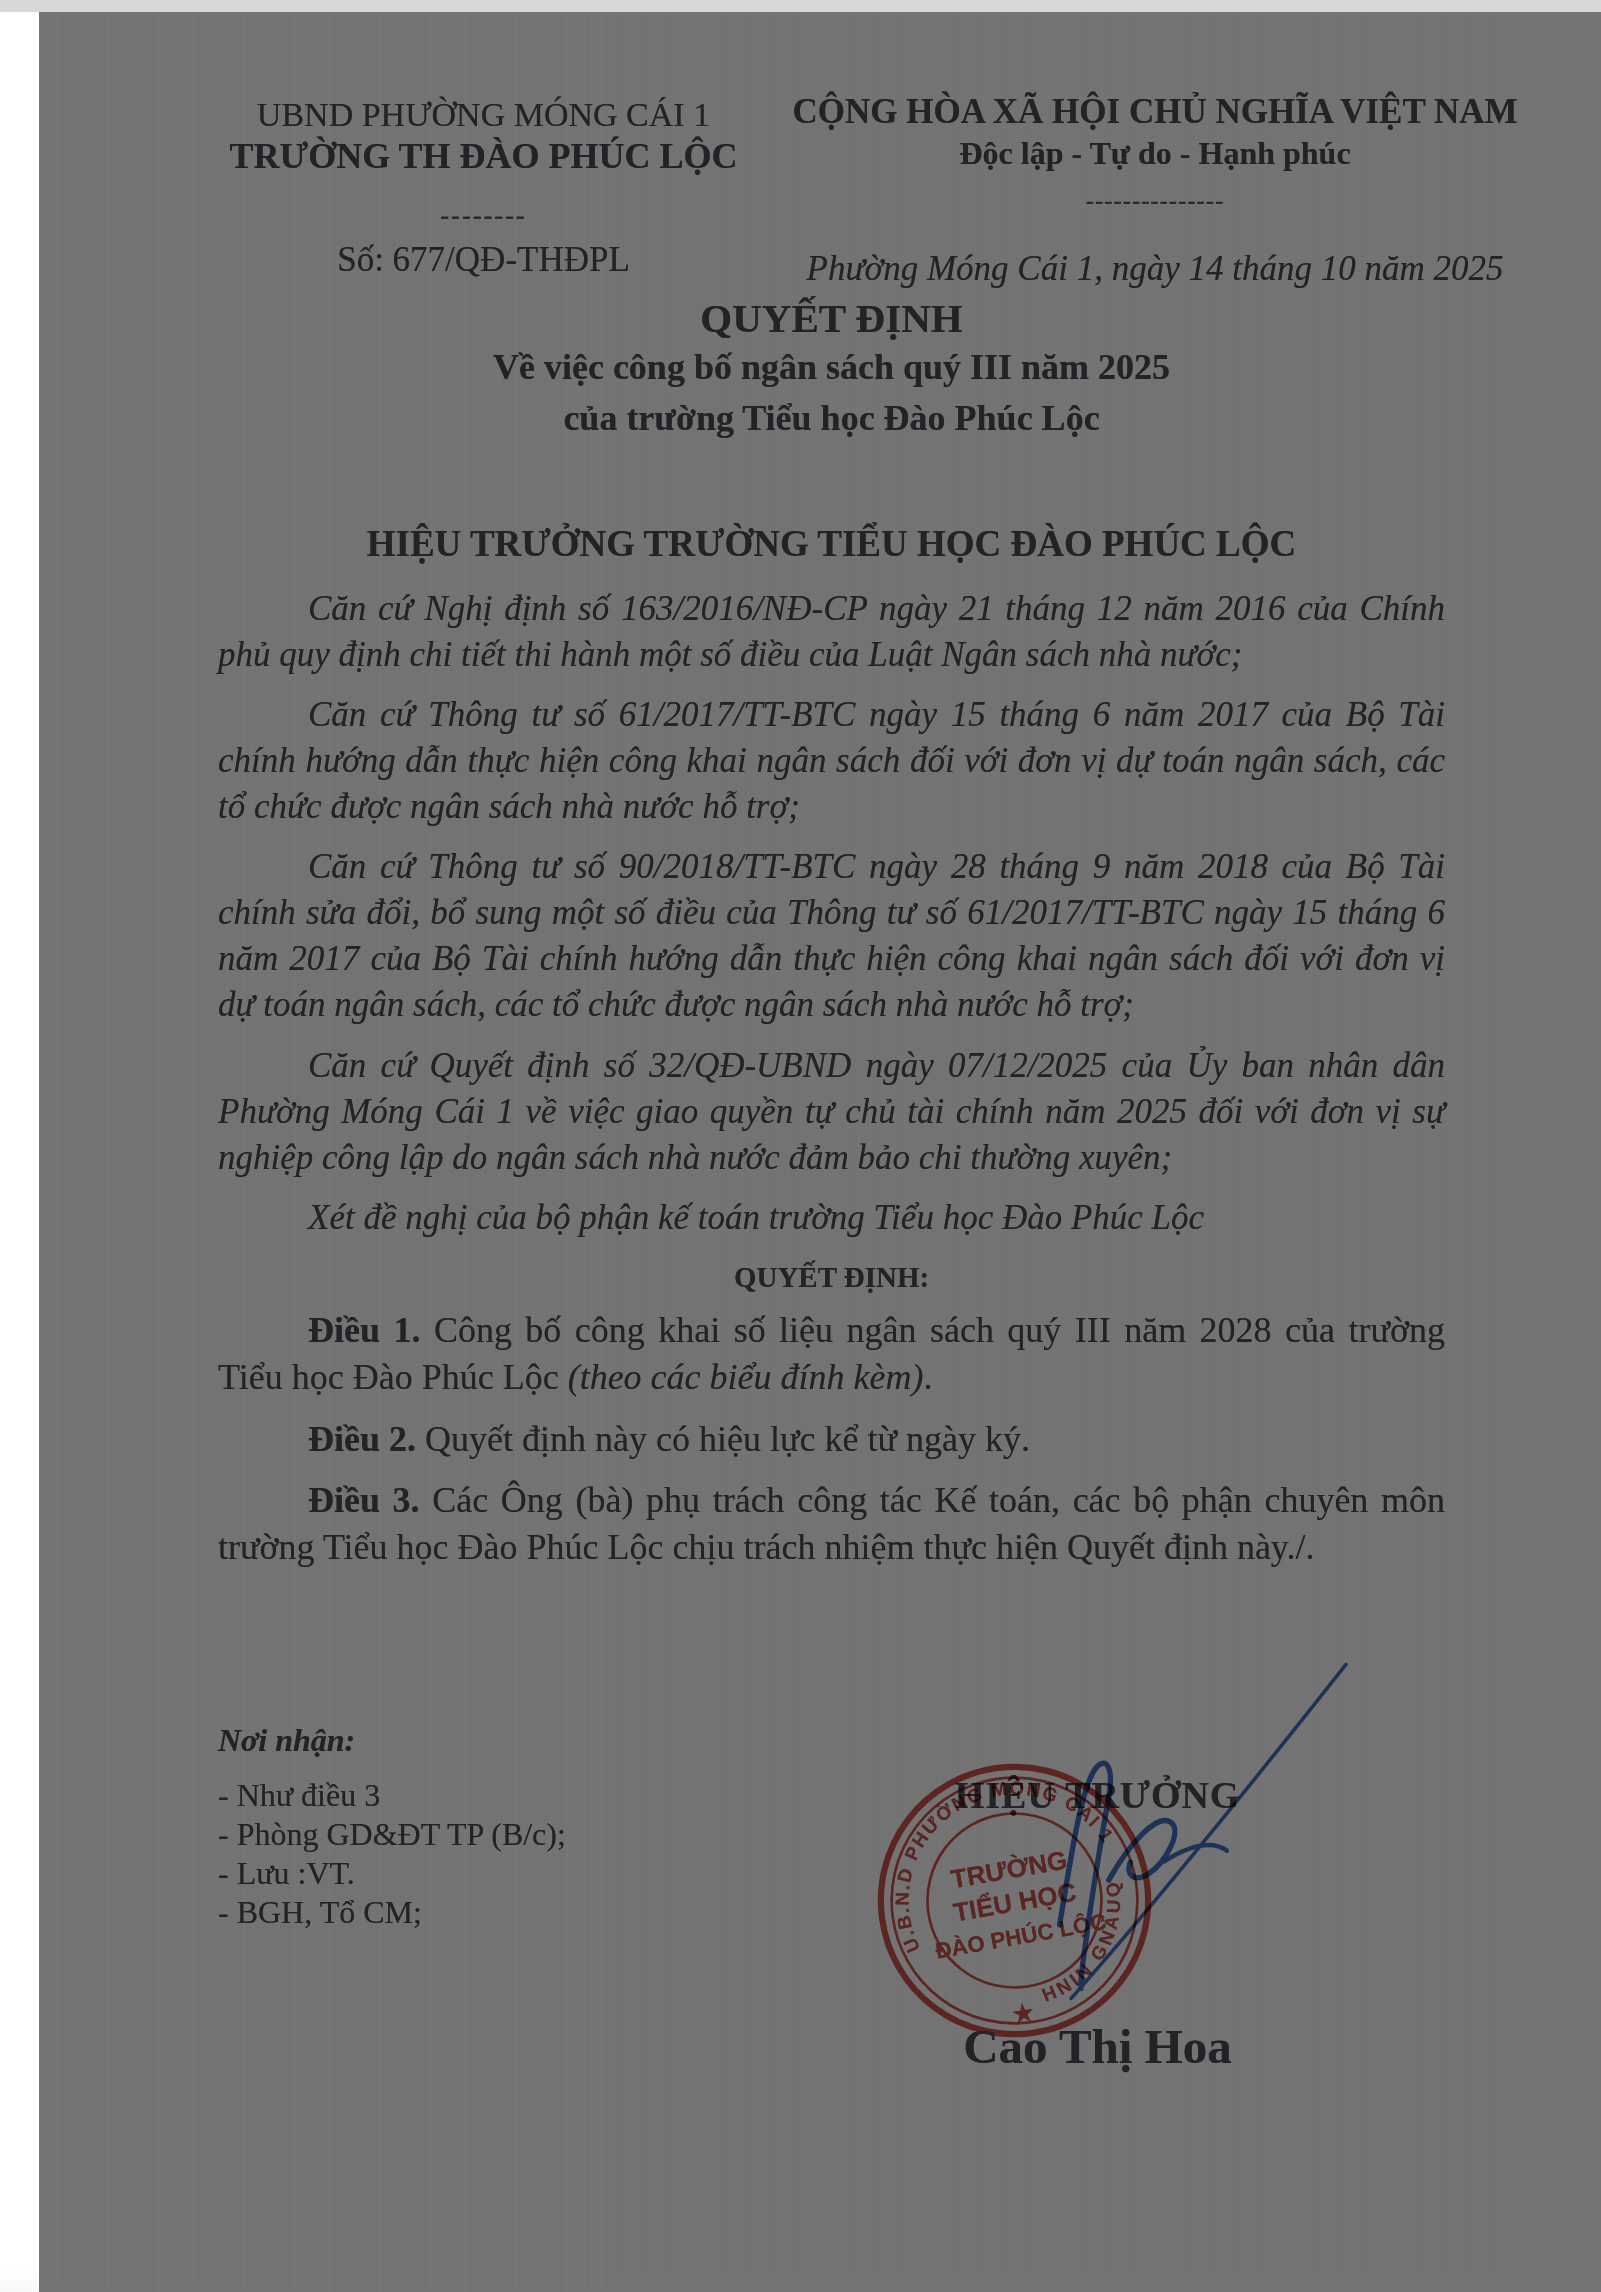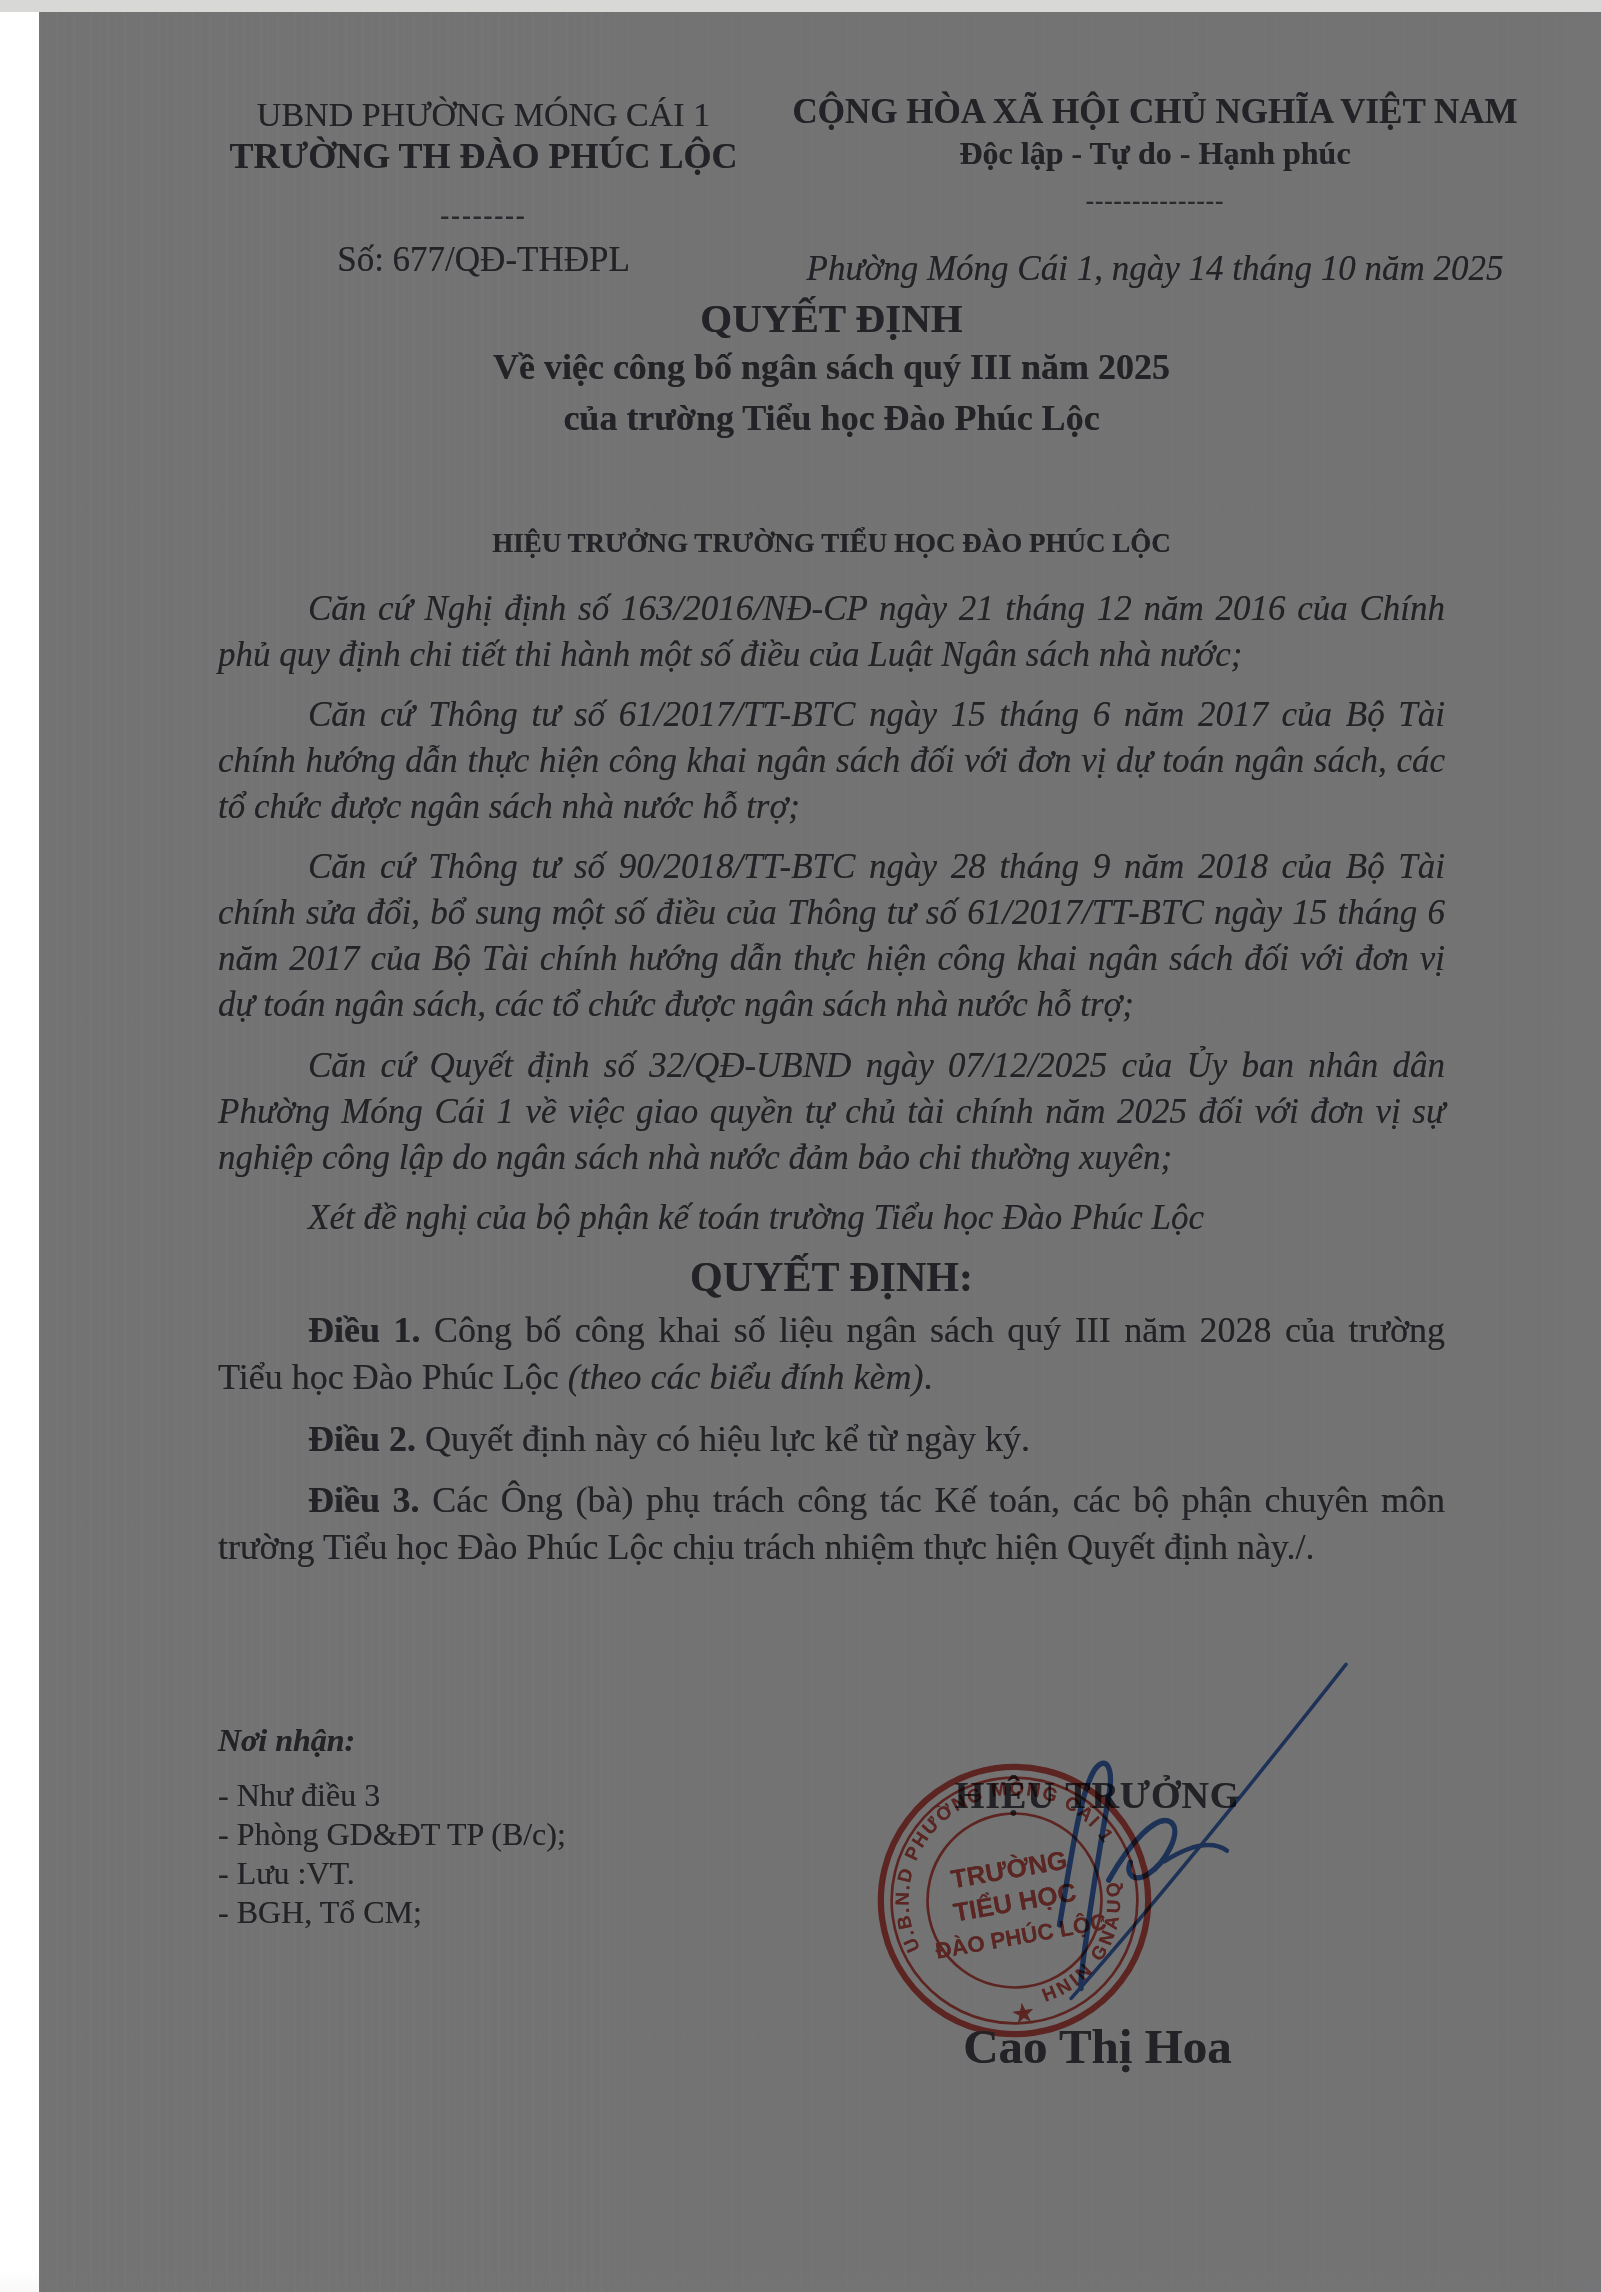--- a/index.html
+++ b/index.html
@@ -40,28 +40,28 @@
   .hnum{font-size:35px;line-height:41px;margin-top:9px;}
   .hr1{font-size:35px;line-height:42px;font-weight:bold;}
   .hr2{font-size:32px;line-height:40px;font-weight:bold;}
   .hrdiv{font-size:25px;font-weight:bold;letter-spacing:0.9px;line-height:27px;margin-top:14.3px;color:#2a2a2e;}
   .hrdate{font-size:35px;font-style:italic;line-height:41px;margin-top:34px;}
 
   
   .content{position:absolute;left:218px;top:283px;width:1227px;}
   .title1{font-size:41px;font-weight:bold;text-align:center;line-height:47px;}
   .title2{font-size:36px;font-weight:bold;text-align:center;line-height:51px;}
-  .authority{font-size:27px;font-weight:bold;text-align:center;line-height:45px;margin-top:77px;}
+  .authority{font-size:37px;font-weight:bold;text-align:center;line-height:45px;margin-top:77px;}
 
   .recitals{margin-top:19.7px;}
   .recital{
     font-size:35px;font-style:italic;line-height:46px;
     text-indent:90px;text-align:justify;margin:0 0 14.3px 0;
   }
-  .decision-heading{font-size:42px;font-weight:bold;text-align:center;line-height:45px;margin-top:12.5px;}
+  .decision-heading{font-size:29px;font-weight:bold;text-align:center;line-height:45px;margin-top:12.5px;}
   .article{font-size:36px;line-height:47px;text-indent:90px;text-align:justify;margin:14.3px 0 0 0;}
   .article:first-of-type{margin-top:7.2px;}
   .art-label{font-weight:bold;}
 
   
   .recipients{position:absolute;left:218px;top:1709px;width:555px;}
   .rec-heading{font-size:32px;font-weight:bold;font-style:italic;line-height:39px;}
   .rec-list{margin-top:16px;}
   .rec-item{font-size:32px;line-height:39px;}
 

